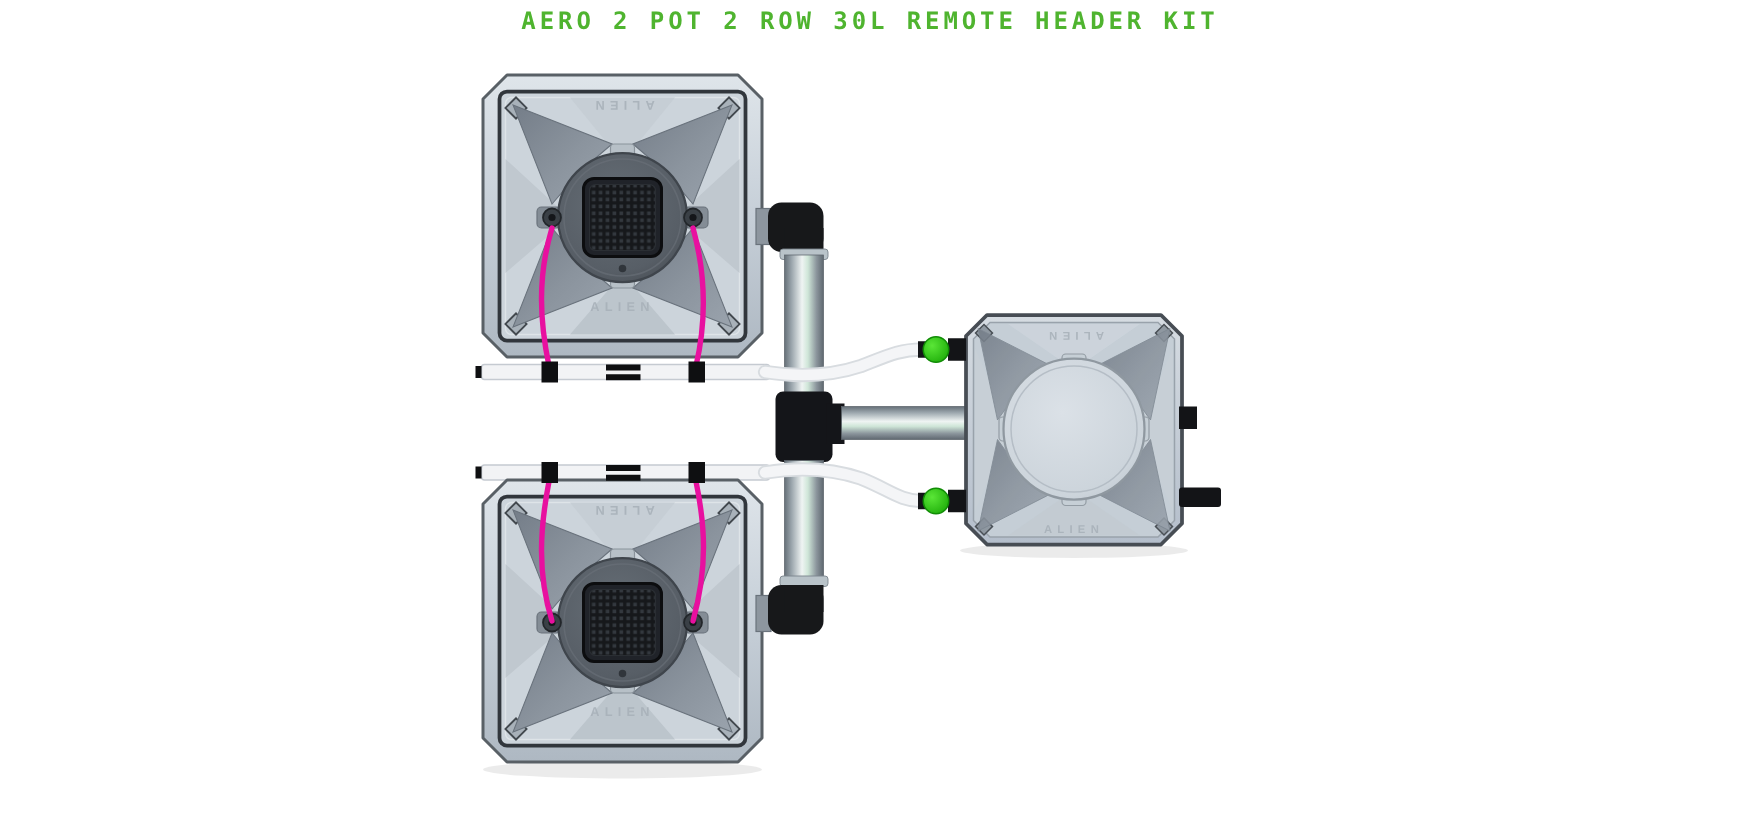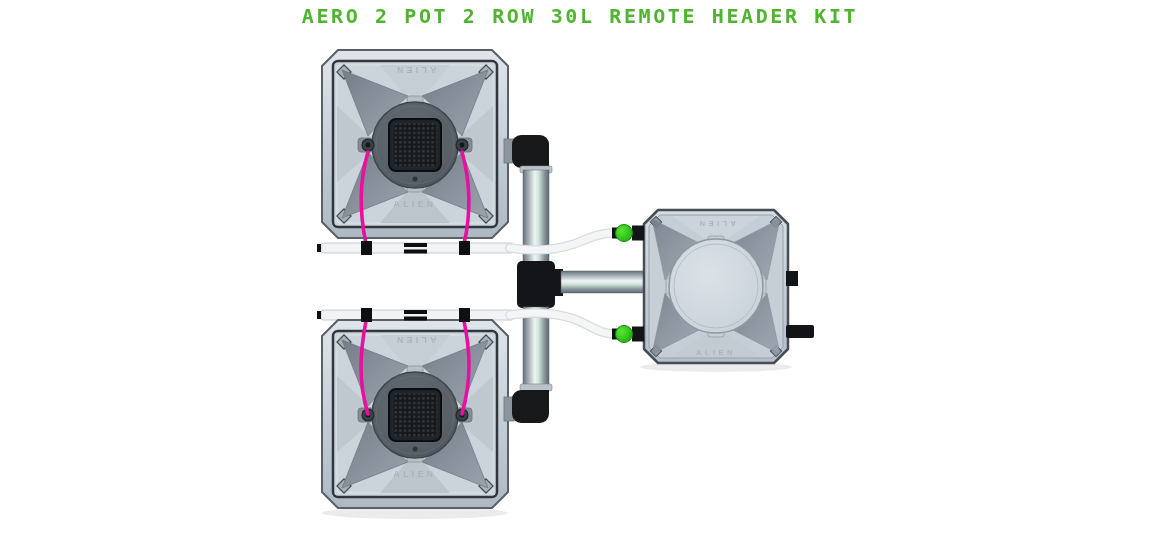--- a/index.html
+++ b/index.html
@@ -2,21 +2,21 @@
 <html><head>
 <meta charset="utf-8">
 <style>
   html,body{margin:0;padding:0;background:#fff;}
   .canvas{
     position:relative;width:1160px;height:550px;background:#ffffff;overflow:hidden;
     font-family:"Liberation Sans",sans-serif;
   }
   .title{
     position:absolute;top:4px;left:0;width:100%;text-align:center;
-    font-weight:bold;font-size:20px;letter-spacing:2.6px;color:#4fb42f;
+    font-weight:bold;font-size:16px;letter-spacing:2.6px;color:#4fb42f;
     font-family:"DejaVu Sans Mono","Liberation Sans",sans-serif;
   }
   svg{position:absolute;top:0;left:0;}
   .brand-faint{
     fill:#a9b2ba;font-size:8.5px;font-weight:bold;letter-spacing:3.5px;
     text-anchor:middle;opacity:.9;font-family:"Liberation Sans",sans-serif;
   }
 </style>
 </head>
 <body>

